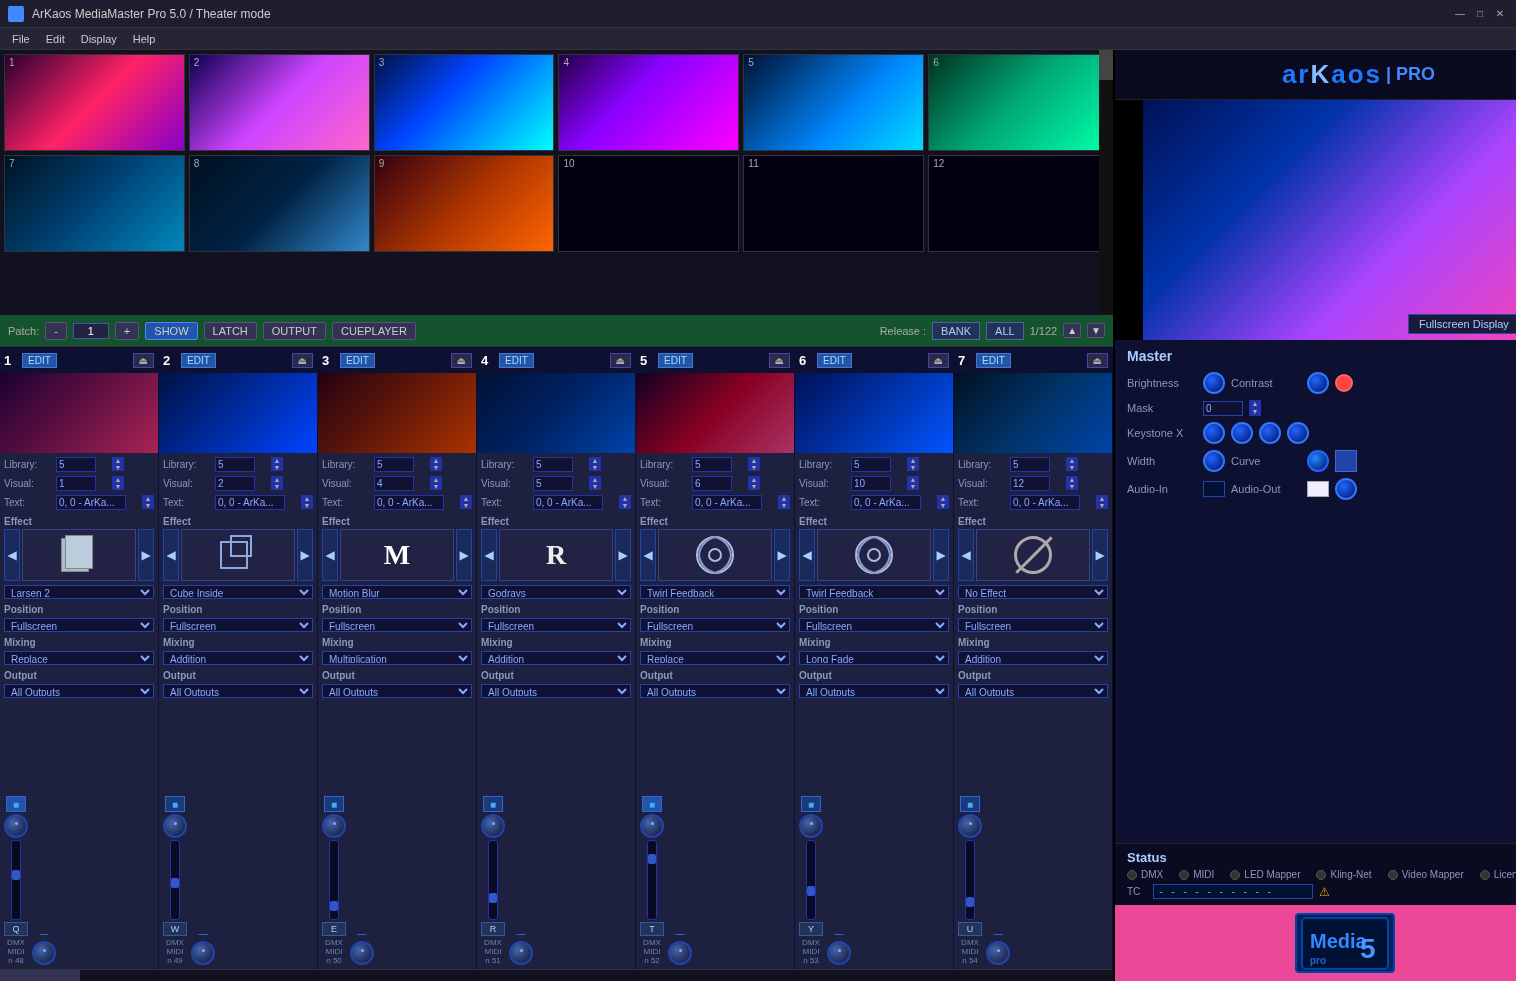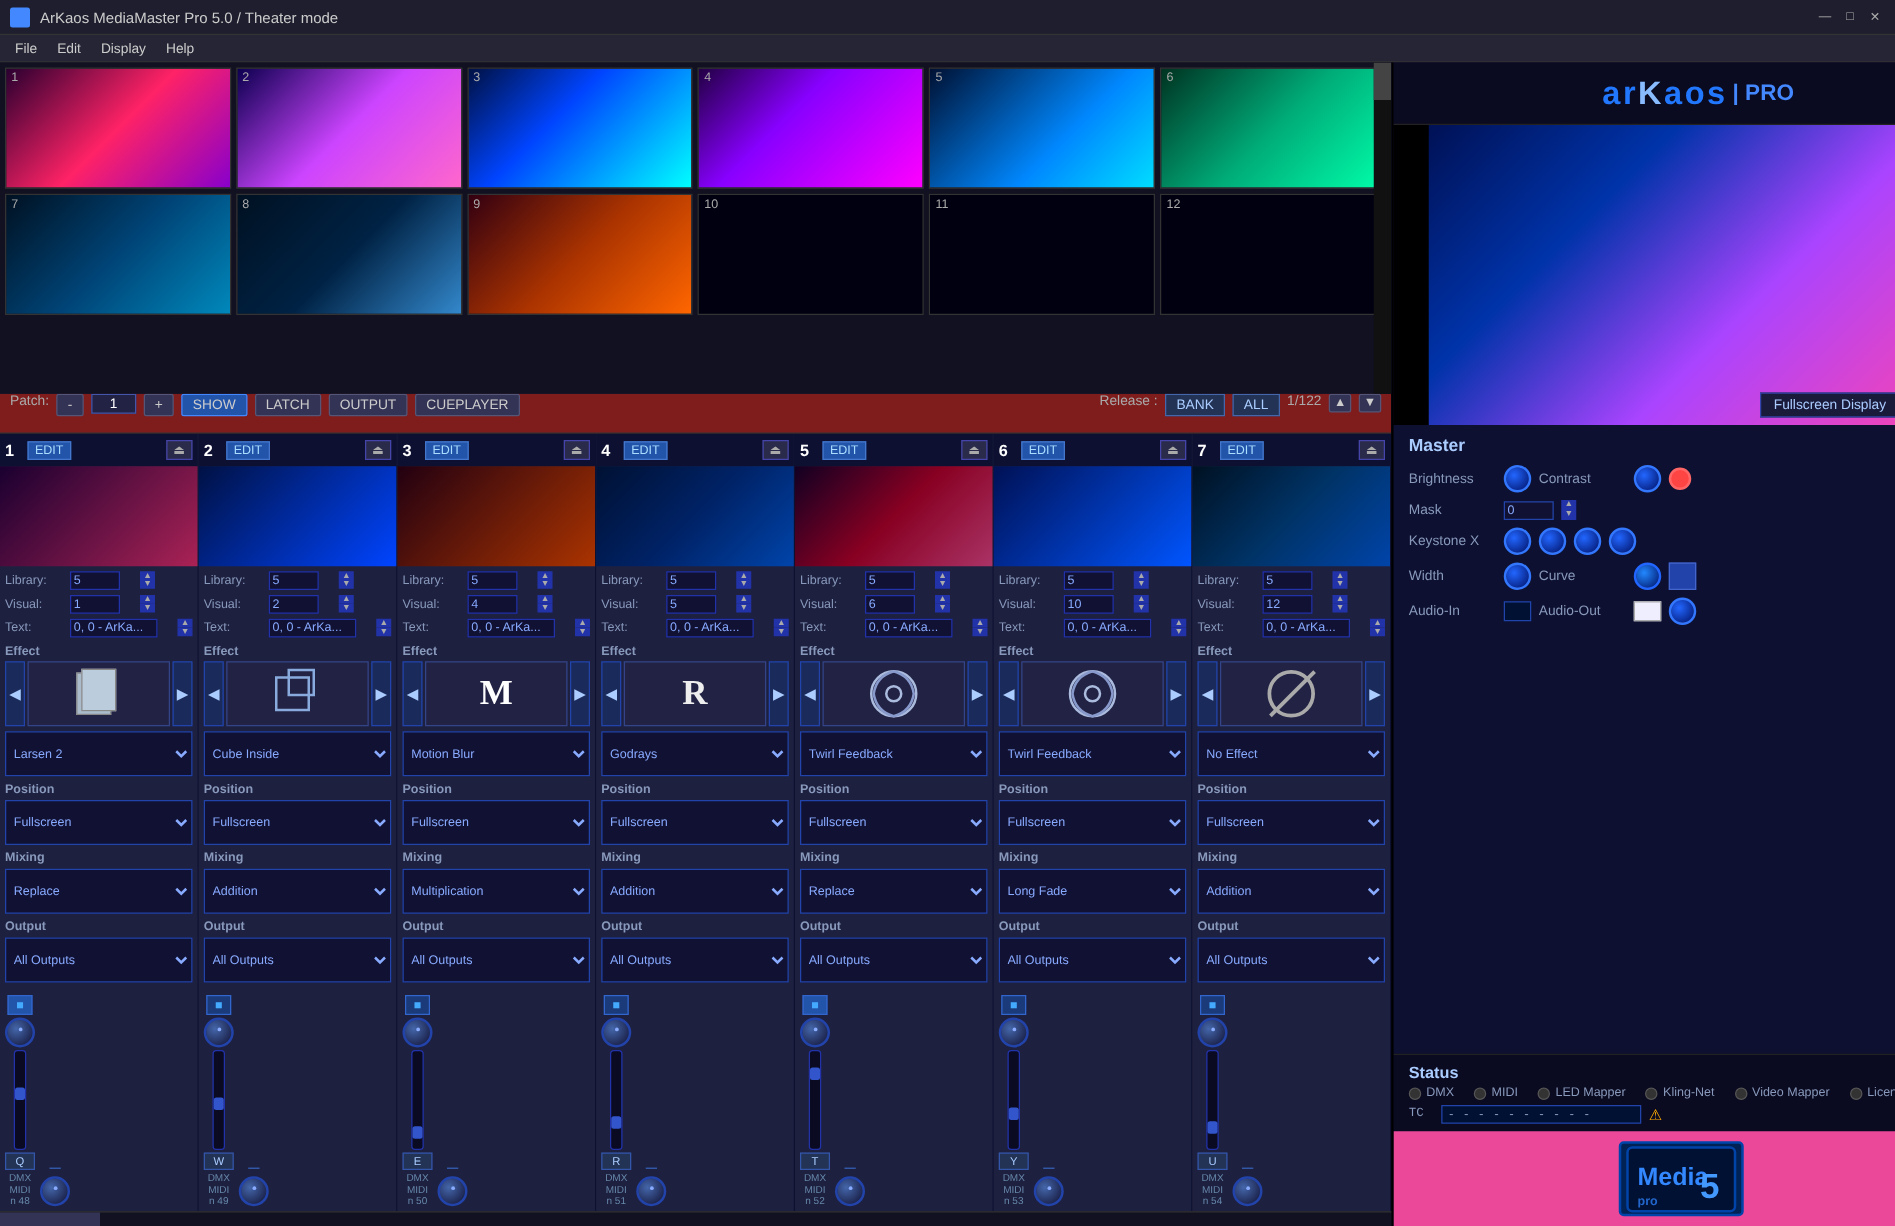--- a/index.html
+++ b/index.html
@@ -116,24 +116,24 @@
       width: 14px; height: 100%;
       background: #111;
     }
     #grid-scrollbar .sb-thumb {
       width: 100%; height: 30px;
       background: #444;
       position: absolute; top: 0;
     }
     
     #patch-bar {
-      background: #7f1d1d;
+      background: #14532d;
       height: 32px;
       display: flex;
-      align-items: flex-start;
+      align-items: center;
       padding: 0 8px;
       gap: 6px;
       border-bottom: 1px solid #333;
     }
     .patch-label { color: #aaa; font-size: 11px; }
     .patch-btn {
       background: #333355;
       border: 1px solid #555577;
       color: #ccc;
       padding: 2px 8px;
@@ -311,21 +311,21 @@
     .dropdown-row {
       margin: 2px 4px;
     }
     .ch-dropdown {
       width: 100%;
       background: #111133;
       border: 1px solid #2244aa;
       color: #88aaff;
       font-size: 10px;
       padding: 1px 2px;
-      height: 36px;
+      height: 14px;
       cursor: pointer;
     }
     .ch-label {
       color: #8899bb;
       font-size: 10px;
       margin: 3px 4px 1px;
       font-weight: bold;
     }
     
     .fader-area {
@@ -570,21 +570,21 @@
       background: #333;
       border: 1px solid #555;
     }
     .ind-label { color: #8899bb; font-size: 10px; }
     .tc-row {
       display: flex;
       align-items: center;
       gap: 6px;
       margin-top: 4px;
     }
-    .tc-label { color: #8899bb; font-size: 10px; width: 20px; font-family: Liberation Mono, monospace; }
+    .tc-label { color: #8899bb; font-size: 10px; width: 20px; }
     .tc-display {
       background: #001133;
       border: 1px solid #2244aa;
       color: #8899bb;
       font-size: 10px;
       font-family: monospace;
       padding: 1px 4px;
       width: 160px;
     }
     .warn-icon {

